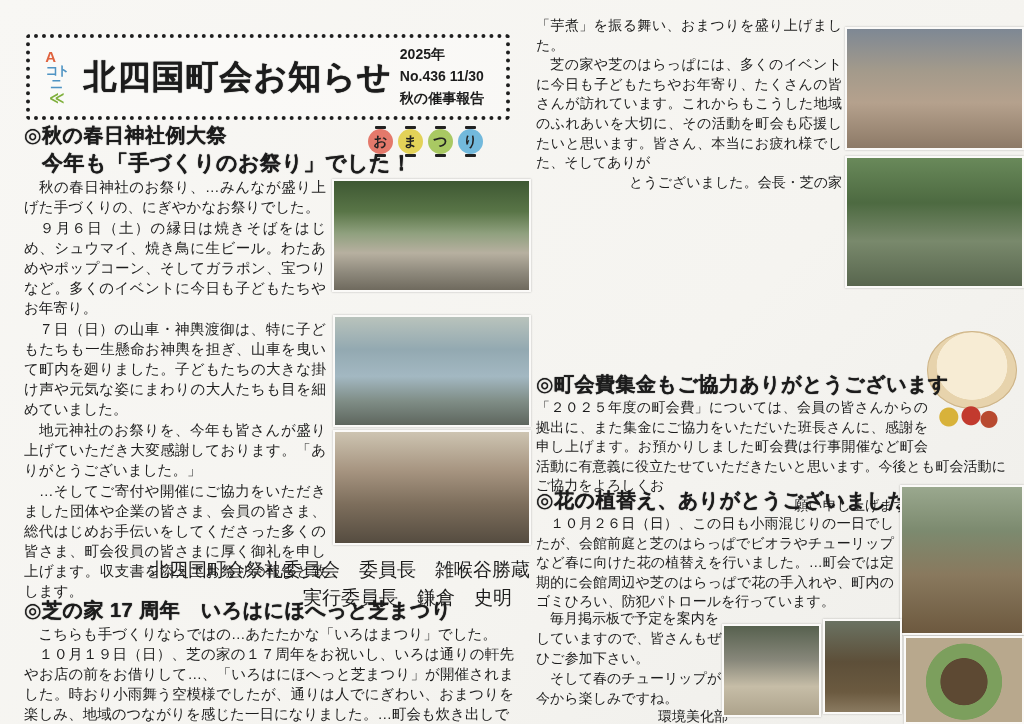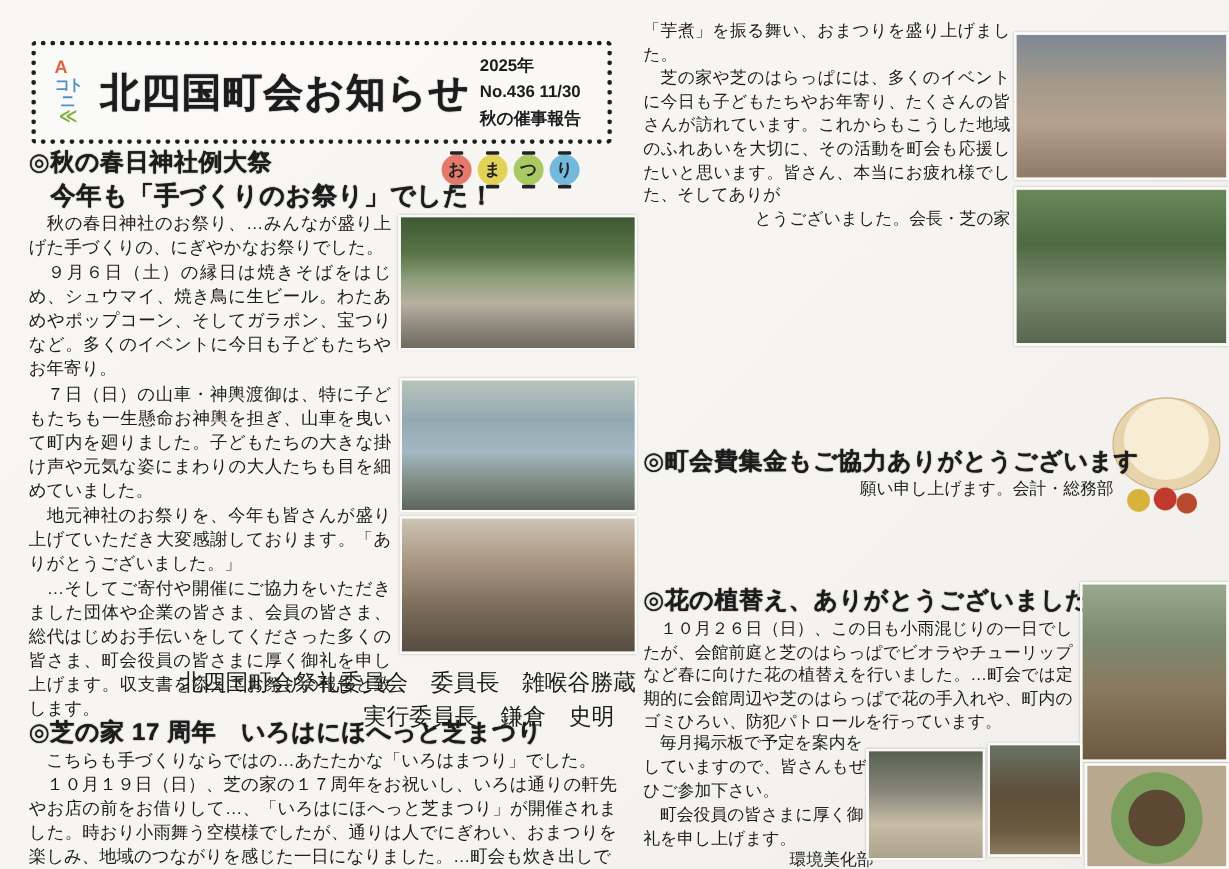--- a/index.html
+++ b/index.html
@@ -149,36 +149,37 @@
   <div class="photo ph-iroha"></div>
   <div class="photo ph-harappa"></div>
 
 
   <div class="cartoon"></div>
   <div class="leaves"></div>
 
   <div class="art4 body14">
     <div class="atitle">◎町会費集金もご協力ありがとうございます</div>
     <div class="spacer"></div>
+    <p>「２０２５年度の町会費」については、会員の皆さんからの拠出に、また集金にご協力をいただいた班長さんに、感謝を申し上げます。お預かりしました町会費は行事開催など町会活動に有意義に役立たせていただきたいと思います。今後とも町会活動にご協力をよろしくお</p>
     <div class="lastline">
       <span>願い申し上げます。</span>
       <span>会計・総務部</span>
     </div>
   </div>
 
   <div class="art5 body14">
     <div class="atitle">◎花の植替え、ありがとうございました！</div>
     <p class="bodyw">　１０月２６日（日）、この日も小雨混じりの一日でしたが、会館前庭と芝のはらっぱでビオラやチューリップなど春に向けた花の植替えを行いました。…町会では定期的に会館周辺や芝のはらっぱで花の手入れや、町内のゴミひろい、防犯パトロールを行っています。</p>
   </div>
 
   <div class="photo ph-planting"></div>
 
   <div class="rc-bottom">
     <p>　毎月掲示板で予定を案内をしていますので、皆さんもぜひご参加下さい。</p>
-    <p>　町会役員の皆さまに厚く御礼を申し上げます。</p>
+    <p>　そして春のチューリップが今から楽しみですね。</p>
     <div class="sign-right">環境美化部</div>
   </div>
 
   <div class="photo ph-planters"></div>
   <div class="photo ph-bed"></div>
   <div class="photo ph-round"></div>
 
 </div>
 
 </body></html>

